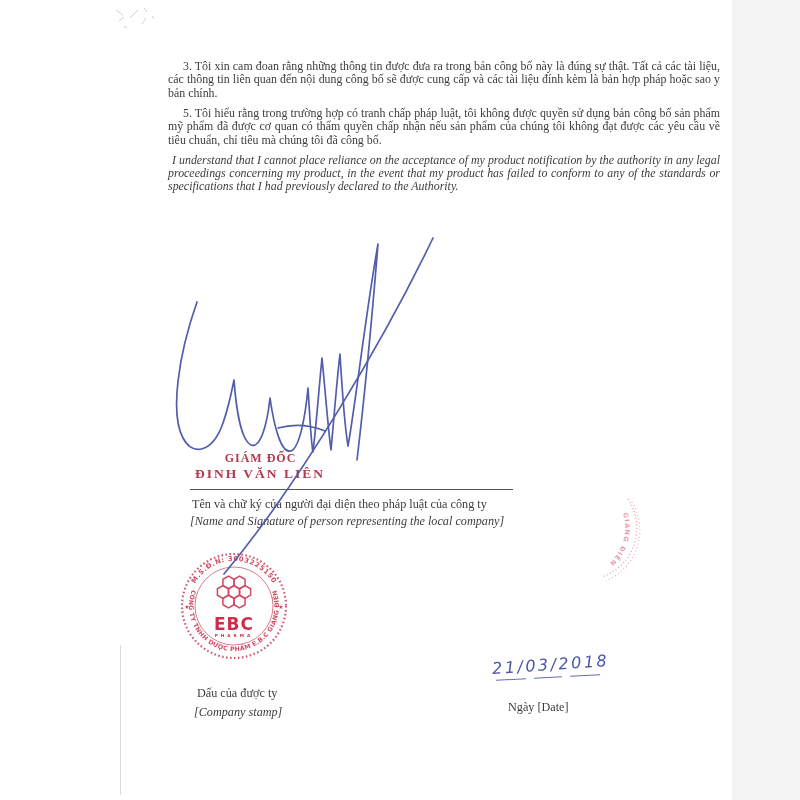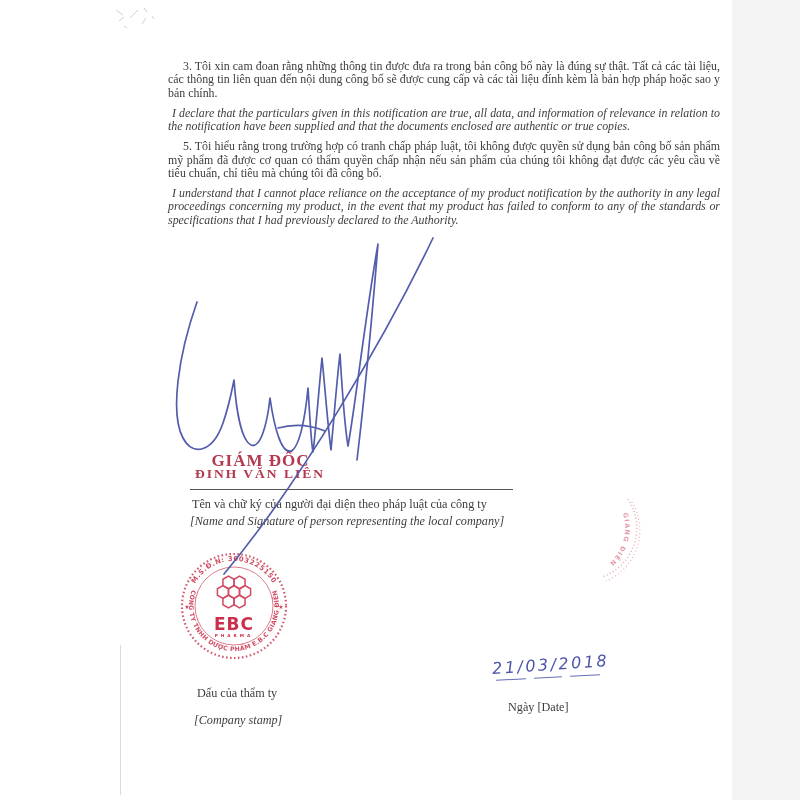--- a/index.html
+++ b/index.html
@@ -5,30 +5,30 @@
   html,body{margin:0;padding:0;}
   body{width:800px;height:800px;background:#f4f4f4;font-family:"Liberation Serif","DejaVu Serif",serif;}
   .sheet{position:absolute;left:0;top:0;width:732px;height:800px;background:#ffffff;overflow:hidden;}
   
   .text-col{position:absolute;left:168px;top:60px;width:552px;color:#3d3d3d;font-size:11.9px;line-height:13.4px;}
   .text-col p{margin:0 0 6.6px 0;text-align:justify;}
   .text-col p.vi{text-indent:15px;}
   .text-col p.en{font-style:italic;text-indent:4px;}
   
   .sig-title{position:absolute;left:168px;top:451px;width:185px;text-align:center;
-             color:#b4384f;font-weight:bold;font-size:17px;letter-spacing:1px;font-family:Liberation Serif, serif;}
+             color:#b4384f;font-weight:bold;font-size:12px;letter-spacing:1px;font-family:Liberation Serif, serif;}
   .sig-name{position:absolute;left:160px;top:466px;width:200px;text-align:center;
             color:#b4384f;font-weight:bold;font-size:13.5px;letter-spacing:2px;}
   .rule{position:absolute;left:190px;top:489px;width:323px;height:1.2px;background:#565656;}
   .cap{position:absolute;color:#3d3d3d;font-size:12.2px;white-space:nowrap;}
   .cap.i{font-style:italic;}
   .cap-name-vi{left:192px;top:497px;}
   .cap-name-en{left:190px;top:514px;}
   .cap-stamp-vi{left:197px;top:686px;}
-  .cap-stamp-en{left:194px;top:705px;margin-top:8px;}
+  .cap-stamp-en{left:194px;top:705px;}
   .cap-date{left:508px;top:700px;}
   
   .date-hand{position:absolute;left:492px;top:655px;color:#4a55a6;font-family:"DejaVu Sans",sans-serif;
              font-style:italic;font-size:16px;letter-spacing:2.5px;transform:rotate(-4deg);}
   .d-ul{position:absolute;height:1.3px;background:#4a55a6;opacity:.85;}
   .d-ul1{left:496px;top:679px;width:30px;transform:rotate(-3deg);}
   .d-ul2{left:534px;top:677px;width:28px;transform:rotate(-3deg);}
   .d-ul3{left:570px;top:675px;width:30px;transform:rotate(-3deg);}
   
   .edge-line{position:absolute;left:120px;top:645px;width:1px;height:150px;background:#dcdcdc;}
@@ -39,21 +39,20 @@
   .marks-svg{left:100px;top:0px;}
   .stamp-arc-text{font-family:"DejaVu Sans",sans-serif;font-weight:bold;fill:#d04b62;}
 </style>
 </head>
 <body>
 
 <div class="sheet">
 
   <div class="text-col">
     <p class="vi">3.  Tôi xin cam đoan rằng những thông tin được đưa ra trong bản công bố này là đúng sự thật. Tất cả các tài liệu, các thông tin liên quan đến nội dung công bố sẽ được cung cấp và các tài liệu đính kèm là bản hợp pháp hoặc sao y bản chính.</p>
-    <p class="en">I declare that the particulars given in this notification are true, all data, and information of relevance in relation to the notification have been supplied and that the documents enclosed are authentic or true copies.</p>
     <p class="vi">5.  Tôi hiểu rằng trong trường hợp có tranh chấp pháp luật, tôi không được quyền sử dụng bản công bố sản phẩm mỹ phẩm đã được cơ quan có thẩm quyền chấp nhận nếu sản phẩm của chúng tôi không đạt được các yêu cầu về tiêu chuẩn, chỉ tiêu mà chúng tôi đã công bố.</p>
     <p class="en">I understand that I cannot place reliance on the acceptance of my product notification by the authority in any legal proceedings concerning my product, in the event that my product has failed to conform to any of the standards or specifications that I had previously declared to the Authority.</p>
   </div>
 
   <div class="sig-title">GIÁM ĐỐC</div>
   <div class="sig-name">ĐINH VĂN LIÊN</div>
   <div class="rule"></div>
 
   <div class="cap cap-name-vi">Tên và chữ ký của người đại diện theo pháp luật của công ty</div>
   <div class="cap i cap-name-en">[Name and Signature of person representing the local company]</div>
@@ -95,21 +94,21 @@
       <path d="M 72,50 A 55 55 0 0 1 46,129" stroke-width="1.2" stroke-dasharray="1,2.6"></path>
     </g>
     <defs>
         <path id="faintArc" d="M 60,54 A 48 48 0 0 1 35,120"></path>
       </defs>
     <text class="stamp-arc-text" font-size="6.4" letter-spacing="1.2" opacity="0.55">
       <textPath href="#faintArc" startOffset="10%">GIANG ĐIỀN</textPath>
     </text>
   </svg>
 
-  <div class="cap cap-stamp-vi">Dấu của thẩm ty</div>
+  <div class="cap cap-stamp-vi">Dấu của được ty</div>
   <div class="cap i cap-stamp-en">[Company stamp]</div>
 
   <div class="date-hand">21/03/2018</div>
   <div class="d-ul d-ul1"></div>
   <div class="d-ul d-ul2"></div>
   <div class="d-ul d-ul3"></div>
   <div class="cap cap-date">
     <span>Ngày</span>
     <span class="i" style="">[Date]</span>
   </div>

